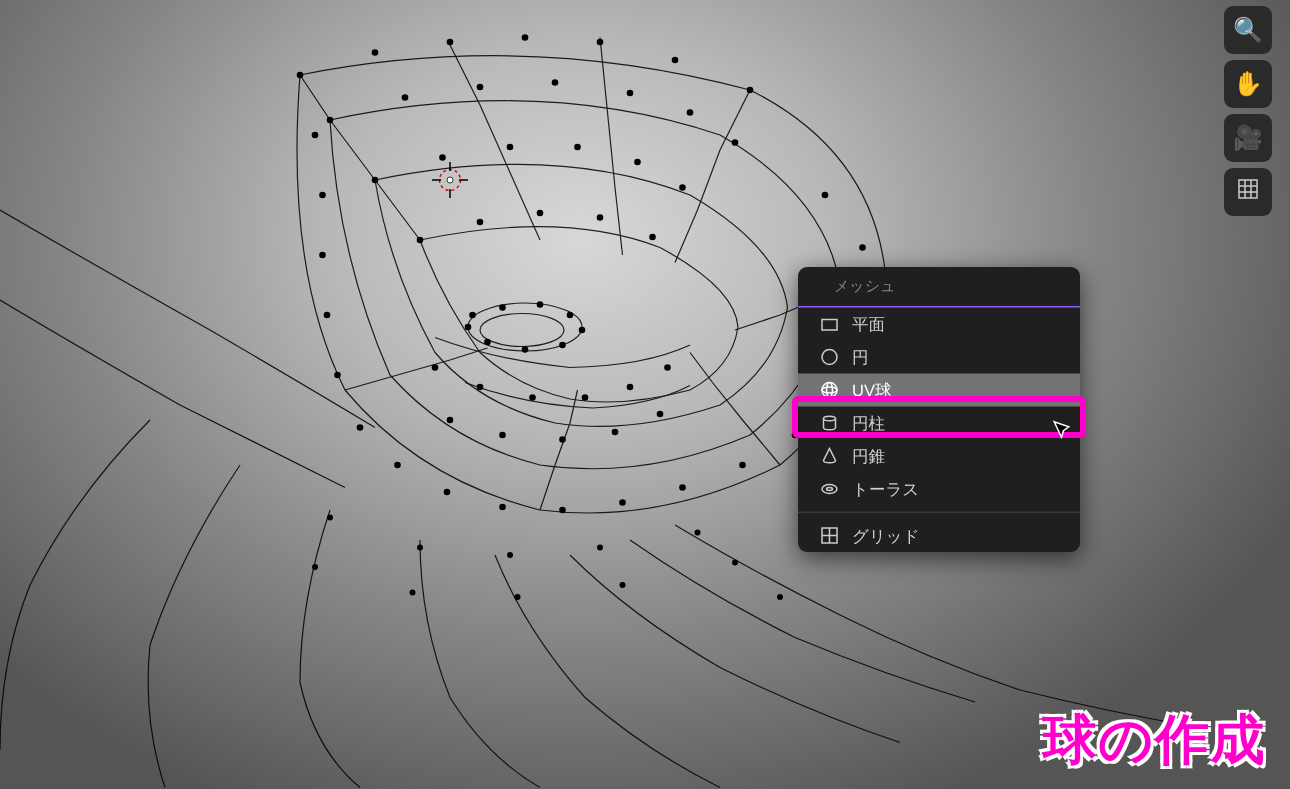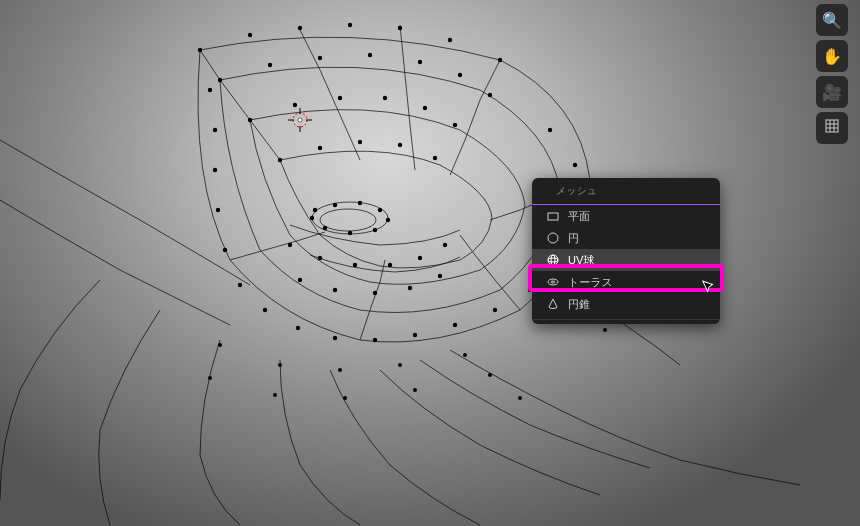--- a/index.html
+++ b/index.html
@@ -73,21 +73,21 @@
     }
     .menu-item {
       display: flex;
       align-items: center;
       padding: 4px 12px;
       height: 22px;
       cursor: pointer;
       position: relative;
     }
     .menu-item.highlighted {
-      background: #404040;
+      background: #737373;
       color: #fff;
     }
     .menu-item .icon {
       width: 18px;
       display: inline-flex;
       align-items: center;
       justify-content: center;
       margin-right: 6px;
       font-size: 12px;
     }
@@ -318,39 +318,59 @@
             <circle cx="7" cy="7" r="5" fill="none" stroke="#fff"></circle>
             <ellipse cx="7" cy="7" rx="5" ry="2" fill="none" stroke="#fff"></ellipse>
             <ellipse cx="7" cy="7" rx="2" ry="5" fill="none" stroke="#fff"></ellipse>
           </svg>
         </span>
       <span>UV球</span>
     </div>
     <div class="menu-item">
       <span class="icon">
           <svg class="icon-svg" viewBox="0 0 14 14">
+            <ellipse cx="7" cy="4" rx="4" ry="1.5" fill="none" stroke="#ccc"></ellipse>
+            <path d="M3 4v6a4 1.5 0 0 0 8 0V4" fill="none" stroke="#ccc"></path>
+          </svg>
+        </span>
+      <span>円柱</span>
+    </div>
+    <div class="menu-item">
+      <span class="icon">
+          <svg class="icon-svg" viewBox="0 0 14 14">
+            <path d="M7 2l4 8a4 1.5 0 0 1-8 0z" fill="none" stroke="#ccc"></path>
+          </svg>
+        </span>
+      <span>円錐</span>
+    </div>
+    <div class="menu-item">
+      <span class="icon">
+          <svg class="icon-svg" viewBox="0 0 14 14">
             <ellipse cx="7" cy="7" rx="5" ry="3" fill="none" stroke="#ccc"></ellipse>
             <ellipse cx="7" cy="7" rx="2" ry="1" fill="none" stroke="#ccc"></ellipse>
           </svg>
         </span>
       <span>トーラス</span>
     </div>
-    <div class="menu-item">
-      <span class="icon">
-          <svg class="icon-svg" viewBox="0 0 14 14">
-            <path d="M7 2l4 8a4 1.5 0 0 1-8 0z" fill="none" stroke="#ccc"></path>
-          </svg>
-        </span>
-      <span>円錐</span>
-    </div>
 
     <div class="menu-separator"></div>
 
+    <div class="menu-item">
+      <span class="icon">
+          <svg class="icon-svg" viewBox="0 0 14 14">
+            <rect x="2" y="2" width="10" height="10" fill="none" stroke="#ccc"></rect>
+            <line x1="2" y1="7" x2="12" y2="7" stroke="#ccc"></line>
+            <line x1="7" y1="2" x2="7" y2="12" stroke="#ccc"></line>
+          </svg>
+        </span>
+      <span>グリッド</span>
+    </div>
   </div>
 
   <div class="highlight-box"></div>
   <div class="cursor-pointer">
     <svg width="16" height="16" viewBox="0 0 16 16">
         <path d="M2 2l3 11 2-4 4-2z" fill="#000" stroke="#fff" stroke-width="1"></path>
       </svg>
   </div>
 
+  <div class="caption">球の作成</div>
 </div>
 
 </body></html>

